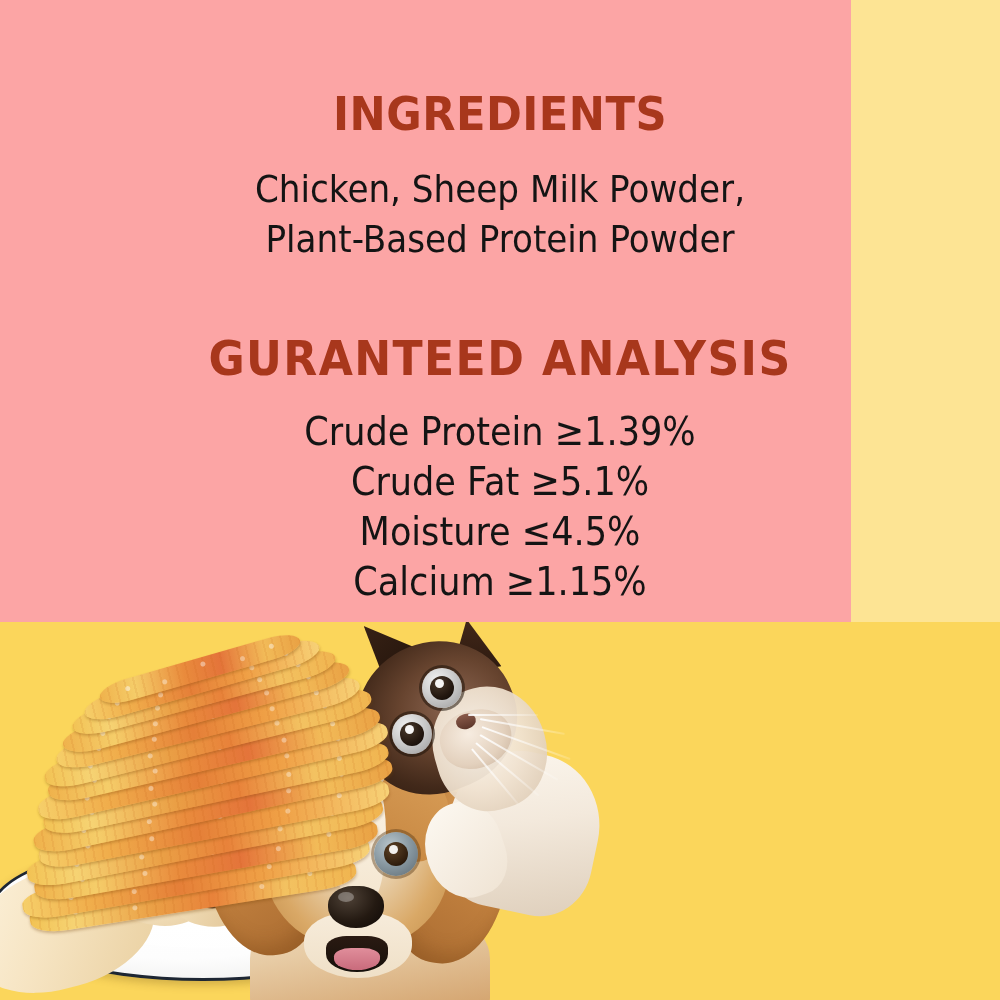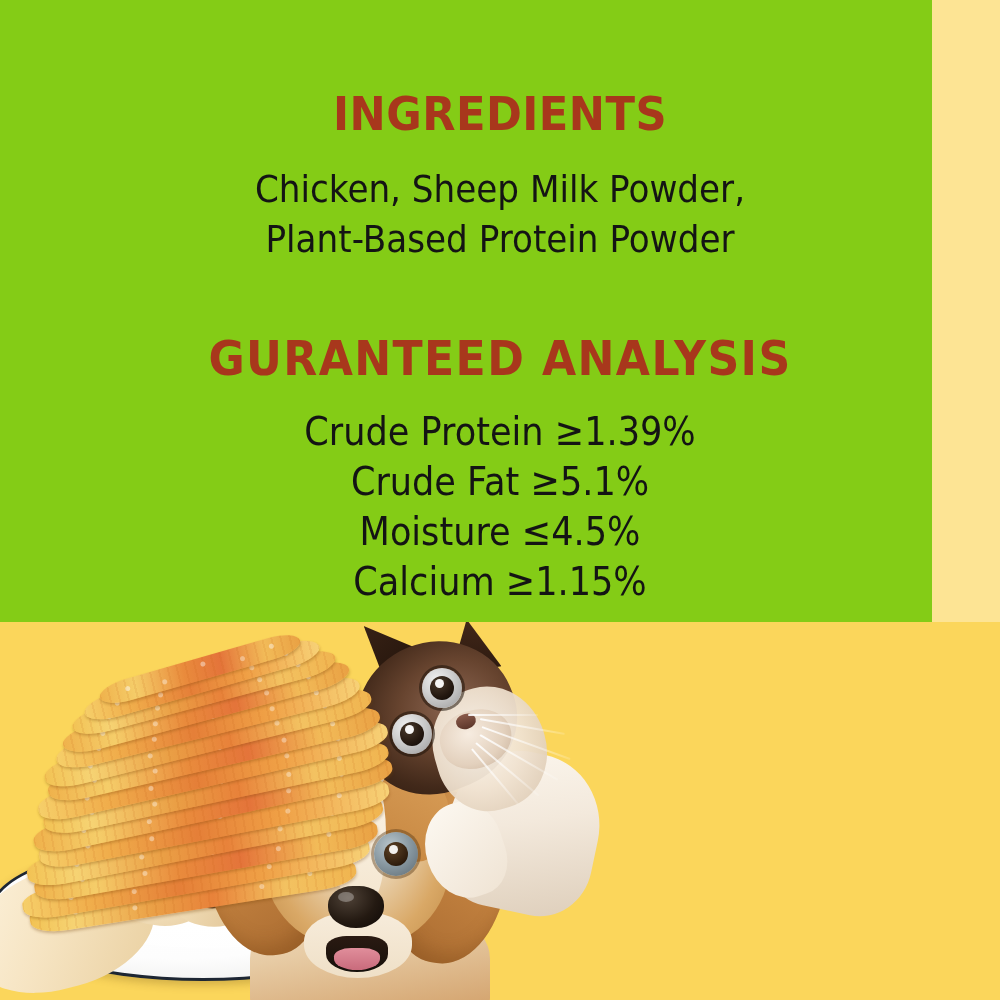--- a/index.html
+++ b/index.html
@@ -2,21 +2,21 @@
 <html><head>
 <meta charset="utf-8">
 <style>
   html,body{margin:0;padding:0;}
   body{width:1000px;height:1000px;overflow:hidden;
        font-family:"DejaVu Sans Condensed","Liberation Sans",sans-serif;}
 
   #page{position:relative;width:1000px;height:1000px;overflow:hidden;background:#FDE494;}
 
   
-  #text-panel{position:absolute;left:0;top:0;width:932px;height:622px;background:#84cc16;overflow:hidden;}
+  #text-panel{position:absolute;left:0;top:0;width:851px;height:622px;background:#fca5a5;overflow:hidden;}
 
   .headline{
     position:absolute;left:0;width:1000px;text-align:center;
     color:#A8371C;font-weight:bold;letter-spacing:.5px;
     font-family:"DejaVu Sans","Liberation Sans",sans-serif;
     transform:scaleX(.92);white-space:nowrap;
   }
   #h-ingredients{top:58px;font-size:47px;line-height:50px;}
   #h-analysis{top:300px;font-size:48px;line-height:52px;letter-spacing:1.5px;}
 

